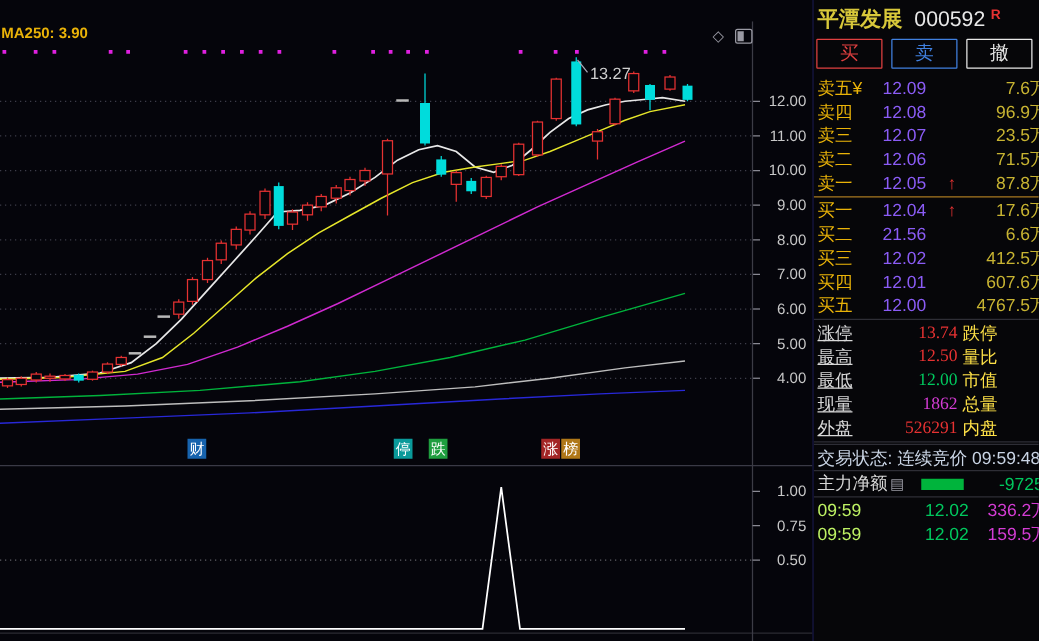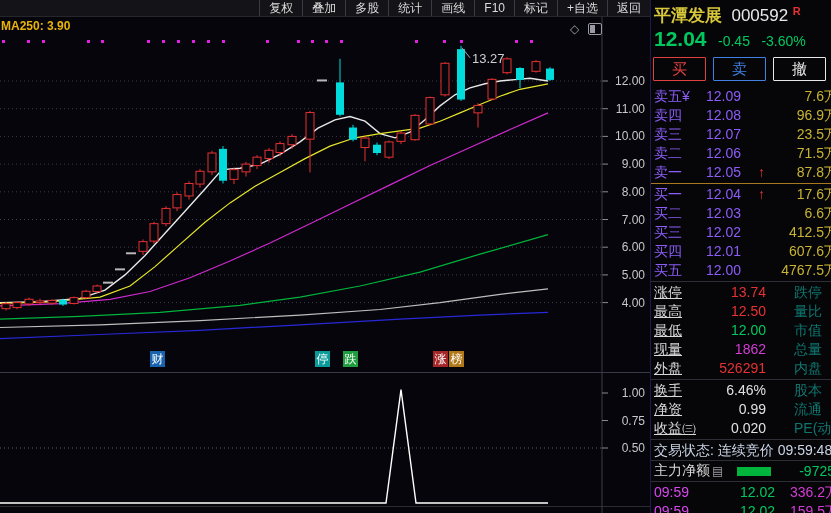--- a/index.html
+++ b/index.html
@@ -38,56 +38,45 @@
   .p-btns{display:flex;gap:7px;padding:4px 2px 6px 2px;}
   .p-btns button{width:53px;height:24px;background:transparent;font-size:15px;line-height:22px;
                  border:1px solid;border-radius:1px;padding:0;cursor:pointer;}
   .btn-buy{border-color:#d03030;color:#e04040;}
   .btn-sell{border-color:#3060c0;color:#4080e0;}
   .btn-cancel{border-color:#8a8a8a;color:#e8e8e8;}
   .sep{border-top:1px solid #2e2e36;margin:1px 0;}
   .osep{border-top:1px solid #a87820;margin:1px 0;}
   .book-row,.stat-row,.tick-row{display:flex;height:19px;line-height:19px;font-size:14px;white-space:nowrap;}
   .book-row{width:187px;}
-  .book-row .bl{width:52px;color:#8b5cf6;padding-left:3px;}
+  .book-row .bl{width:52px;color:#eab308;padding-left:3px;}
   .book-row .bp{width:52px;text-align:left;color:#8b5cf6;}
   .book-row .ba{width:12px;color:#e63232;font-weight:bold;}
   .book-row .bv{flex:1;text-align:right;color:#c8b432;}
   .stat-row{width:230px;}
   .stat-row .sl{width:56px;color:#d8d8d8;padding-left:3px;text-decoration:underline;}
-  .stat-row .sv{width:56px;text-align:right;}
-  .stat-row .sl2{margin-left:28px;color:#0f766e;}
+  .stat-row .sv{width:56px;text-align:right;font-family:Liberation Serif, serif;}
+  .stat-row .sl2{margin-left:4px;color:#fde047;}
   .c-red{color:#e63232;} .c-green{color:#00c85e;} .c-magenta{color:#d43cd4;} .c-white{color:#e0e0e0;}
   .p-status{height:18px;line-height:18px;font-size:14px;color:#c9d4e4;padding-left:3px;white-space:nowrap;width:195px;}
   .p-flow{display:flex;align-items:center;height:18px;font-size:14px;width:184px;}
   .f-label{color:#d8d8d8;padding-left:3px;text-align:center;}
   .f-icon{color:#9a9aa4;font-size:12px;margin-left:2px;}
   .f-bar{display:inline-block;width:34px;height:9px;background:#00b43c;margin-left:14px;}
   .f-val{flex:1;text-align:right;color:#00c85e;}
   .tick-row{width:188px;}
-  .tick-row .tt{width:46px;color:#d946ef;padding-left:3px;}
+  .tick-row .tt{width:46px;color:#bef264;padding-left:3px;}
   .tick-row .tp{flex:1;text-align:right;color:#00c85e;}
   .tick-row .tv{width:64px;text-align:right;color:#d43cd4;}
 </style>
 </head>
 <body>
 
 <div class="app">
   <div class="chart-pane">
-    <div class="menubar" id="menubar">
-        <div class="menu-item">复权</div>
-        <div class="menu-item">叠加</div>
-        <div class="menu-item">多股</div>
-        <div class="menu-item">统计</div>
-        <div class="menu-item">画线</div>
-        <div class="menu-item">F10</div>
-        <div class="menu-item">标记</div>
-        <div class="menu-item">+自选</div>
-        <div class="menu-item">返回</div>
-      </div>
     <div class="ma-label">MA250: 3.90</div>
     <svg id="main-svg" xmlns="http://www.w3.org/2000/svg" viewBox="0 0 650 355">
         <line x1="0" y1="64" x2="602" y2="64" stroke="#3d3d49" stroke-width="1" stroke-dasharray="1,3"></line>
         <line x1="602" y1="64" x2="608" y2="64" stroke="#8a8a94" stroke-width="1"></line>
         <text x="645" y="68" fill="#c8c8c8" font-size="12" text-anchor="end">12.00</text>
         <line x1="0" y1="91.7" x2="602" y2="91.7" stroke="#3d3d49" stroke-width="1" stroke-dasharray="1,3"></line>
         <line x1="602" y1="91.7" x2="608" y2="91.7" stroke="#8a8a94" stroke-width="1"></line>
         <text x="645" y="95.7" fill="#c8c8c8" font-size="12" text-anchor="end">11.00</text>
         <line x1="0" y1="119.4" x2="602" y2="119.4" stroke="#3d3d49" stroke-width="1" stroke-dasharray="1,3"></line>
         <line x1="602" y1="119.4" x2="608" y2="119.4" stroke="#8a8a94" stroke-width="1"></line>
@@ -254,25 +243,20 @@
   </div>
 
   <div class="vdiv"></div>
 
   <div class="panel">
     <div class="p-head">
       <span class="p-name">平潭发展</span>
       <span class="p-code">000592</span>
       <span class="p-tag">R</span>
     </div>
-    <div class="p-price">
-      <span class="p-last">12.04</span>
-      <span class="p-chg">-0.45</span>
-      <span class="p-pct">-3.60%</span>
-    </div>
     <div class="p-btns" id="pbtns">
         <button class="btn-buy">买</button>
         <button class="btn-sell">卖</button>
         <button class="btn-cancel">撤</button>
       </div>
     <div id="book">
         <div class="book-row">
           <span class="bl">卖五¥</span>
           <span class="bp">12.09</span>
           <span class="ba"></span>
@@ -304,21 +288,21 @@
         </div>
         <div class="osep"></div>
         <div class="book-row">
           <span class="bl">买一</span>
           <span class="bp">12.04</span>
           <span class="ba">↑</span>
           <span class="bv">17.6万</span>
         </div>
         <div class="book-row">
           <span class="bl">买二</span>
-          <span class="bp">12.03</span>
+          <span class="bp">21.56</span>
           <span class="ba"></span>
           <span class="bv">6.6万</span>
         </div>
         <div class="book-row">
           <span class="bl">买三</span>
           <span class="bp">12.02</span>
           <span class="ba"></span>
           <span class="bv">412.5万</span>
         </div>
         <div class="book-row">
@@ -356,37 +340,20 @@
           <span class="sv c-magenta">1862</span>
           <span class="sl2">总量</span>
         </div>
         <div class="stat-row">
           <span class="sl">外盘</span>
           <span class="sv c-red">526291</span>
           <span class="sl2">内盘</span>
         </div>
       </div>
     <div class="sep"></div>
-    <div id="stats2">
-        <div class="stat-row">
-          <span class="sl">换手</span>
-          <span class="sv c-white">6.46%</span>
-          <span class="sl2">股本</span>
-        </div>
-        <div class="stat-row">
-          <span class="sl">净资</span>
-          <span class="sv c-white">0.99</span>
-          <span class="sl2">流通</span>
-        </div>
-        <div class="stat-row">
-          <span class="sl">收益㈢</span>
-          <span class="sv c-white">0.020</span>
-          <span class="sl2">PE(动)</span>
-        </div>
-      </div>
     <div class="sep"></div>
     <div class="p-status">
       <span>交易状态:</span>
       <span>连续竞价</span>
       <span>09:59:48</span>
     </div>
     <div class="sep"></div>
     <div class="p-flow">
       <span class="f-label">主力净额</span>
       <span class="f-icon">▤</span>

